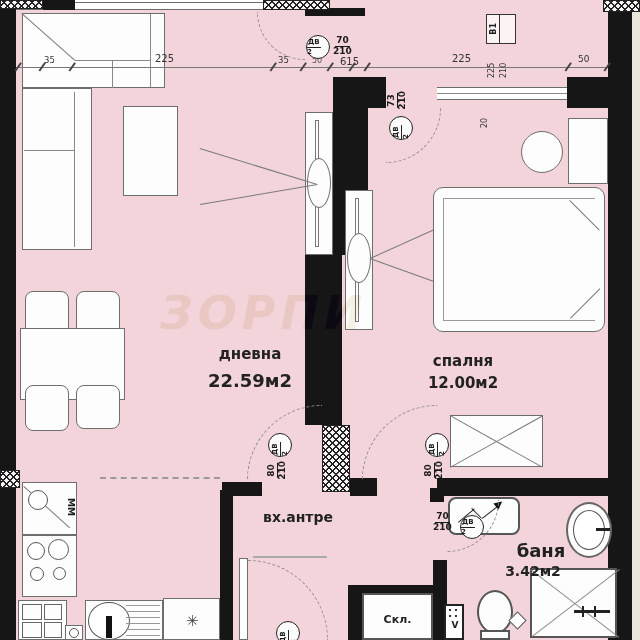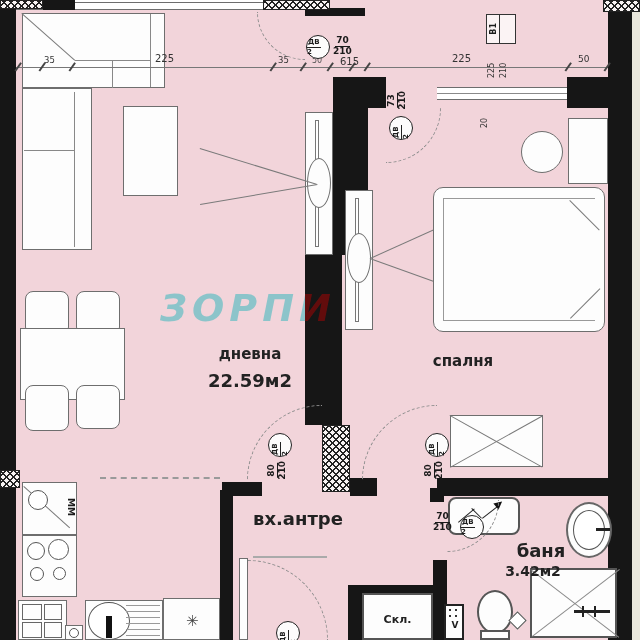--- a/index.html
+++ b/index.html
@@ -250,19 +250,20 @@
   </div>
 
   <div class="cm rotCCW" style="left:276px;top:621px">
     <span class="t">ДВ</span>
     <span class="b">2</span>
   </div>
 
   <div class="lbl" style="left:190px;top:346px;width:120px;font-size:15px">дневна</div>
   <div class="lbl" style="left:190px;top:371px;width:120px;font-size:18px">22.59м2</div>
   <div class="lbl" style="left:408px;top:353px;width:110px;font-size:15px">спалня</div>
-  <div class="lbl" style="left:243px;top:509px;width:110px;font-size:18px">вх.антре</div>
+  <div class="lbl" style="left:408px;top:375px;width:110px;font-size:15px">12.00м2</div>
+  <div class="lbl" style="left:243px;top:509px;width:110px;font-size:14px">вх.антре</div>
   <div class="lbl" style="left:501px;top:541px;width:80px;font-size:18px">баня</div>
   <div class="lbl" style="left:488px;top:563px;width:90px;font-size:14px">3.42м2</div>
 
-  <div class="abs" style="left:160px;top:286px;width:310px;font-size:38px;font-weight:800;font-style:italic;letter-spacing:5px;color:#b91c1c;mix-blend-mode:difference;opacity:.55">ЗОРПИ</div>
+  <div class="abs" style="left:160px;top:286px;width:310px;font-size:46px;font-weight:800;font-style:italic;letter-spacing:5px;color:#0f172a;mix-blend-mode:difference;opacity:.55">ЗОРПИ</div>
 
 </div>
 
 </body></html>

